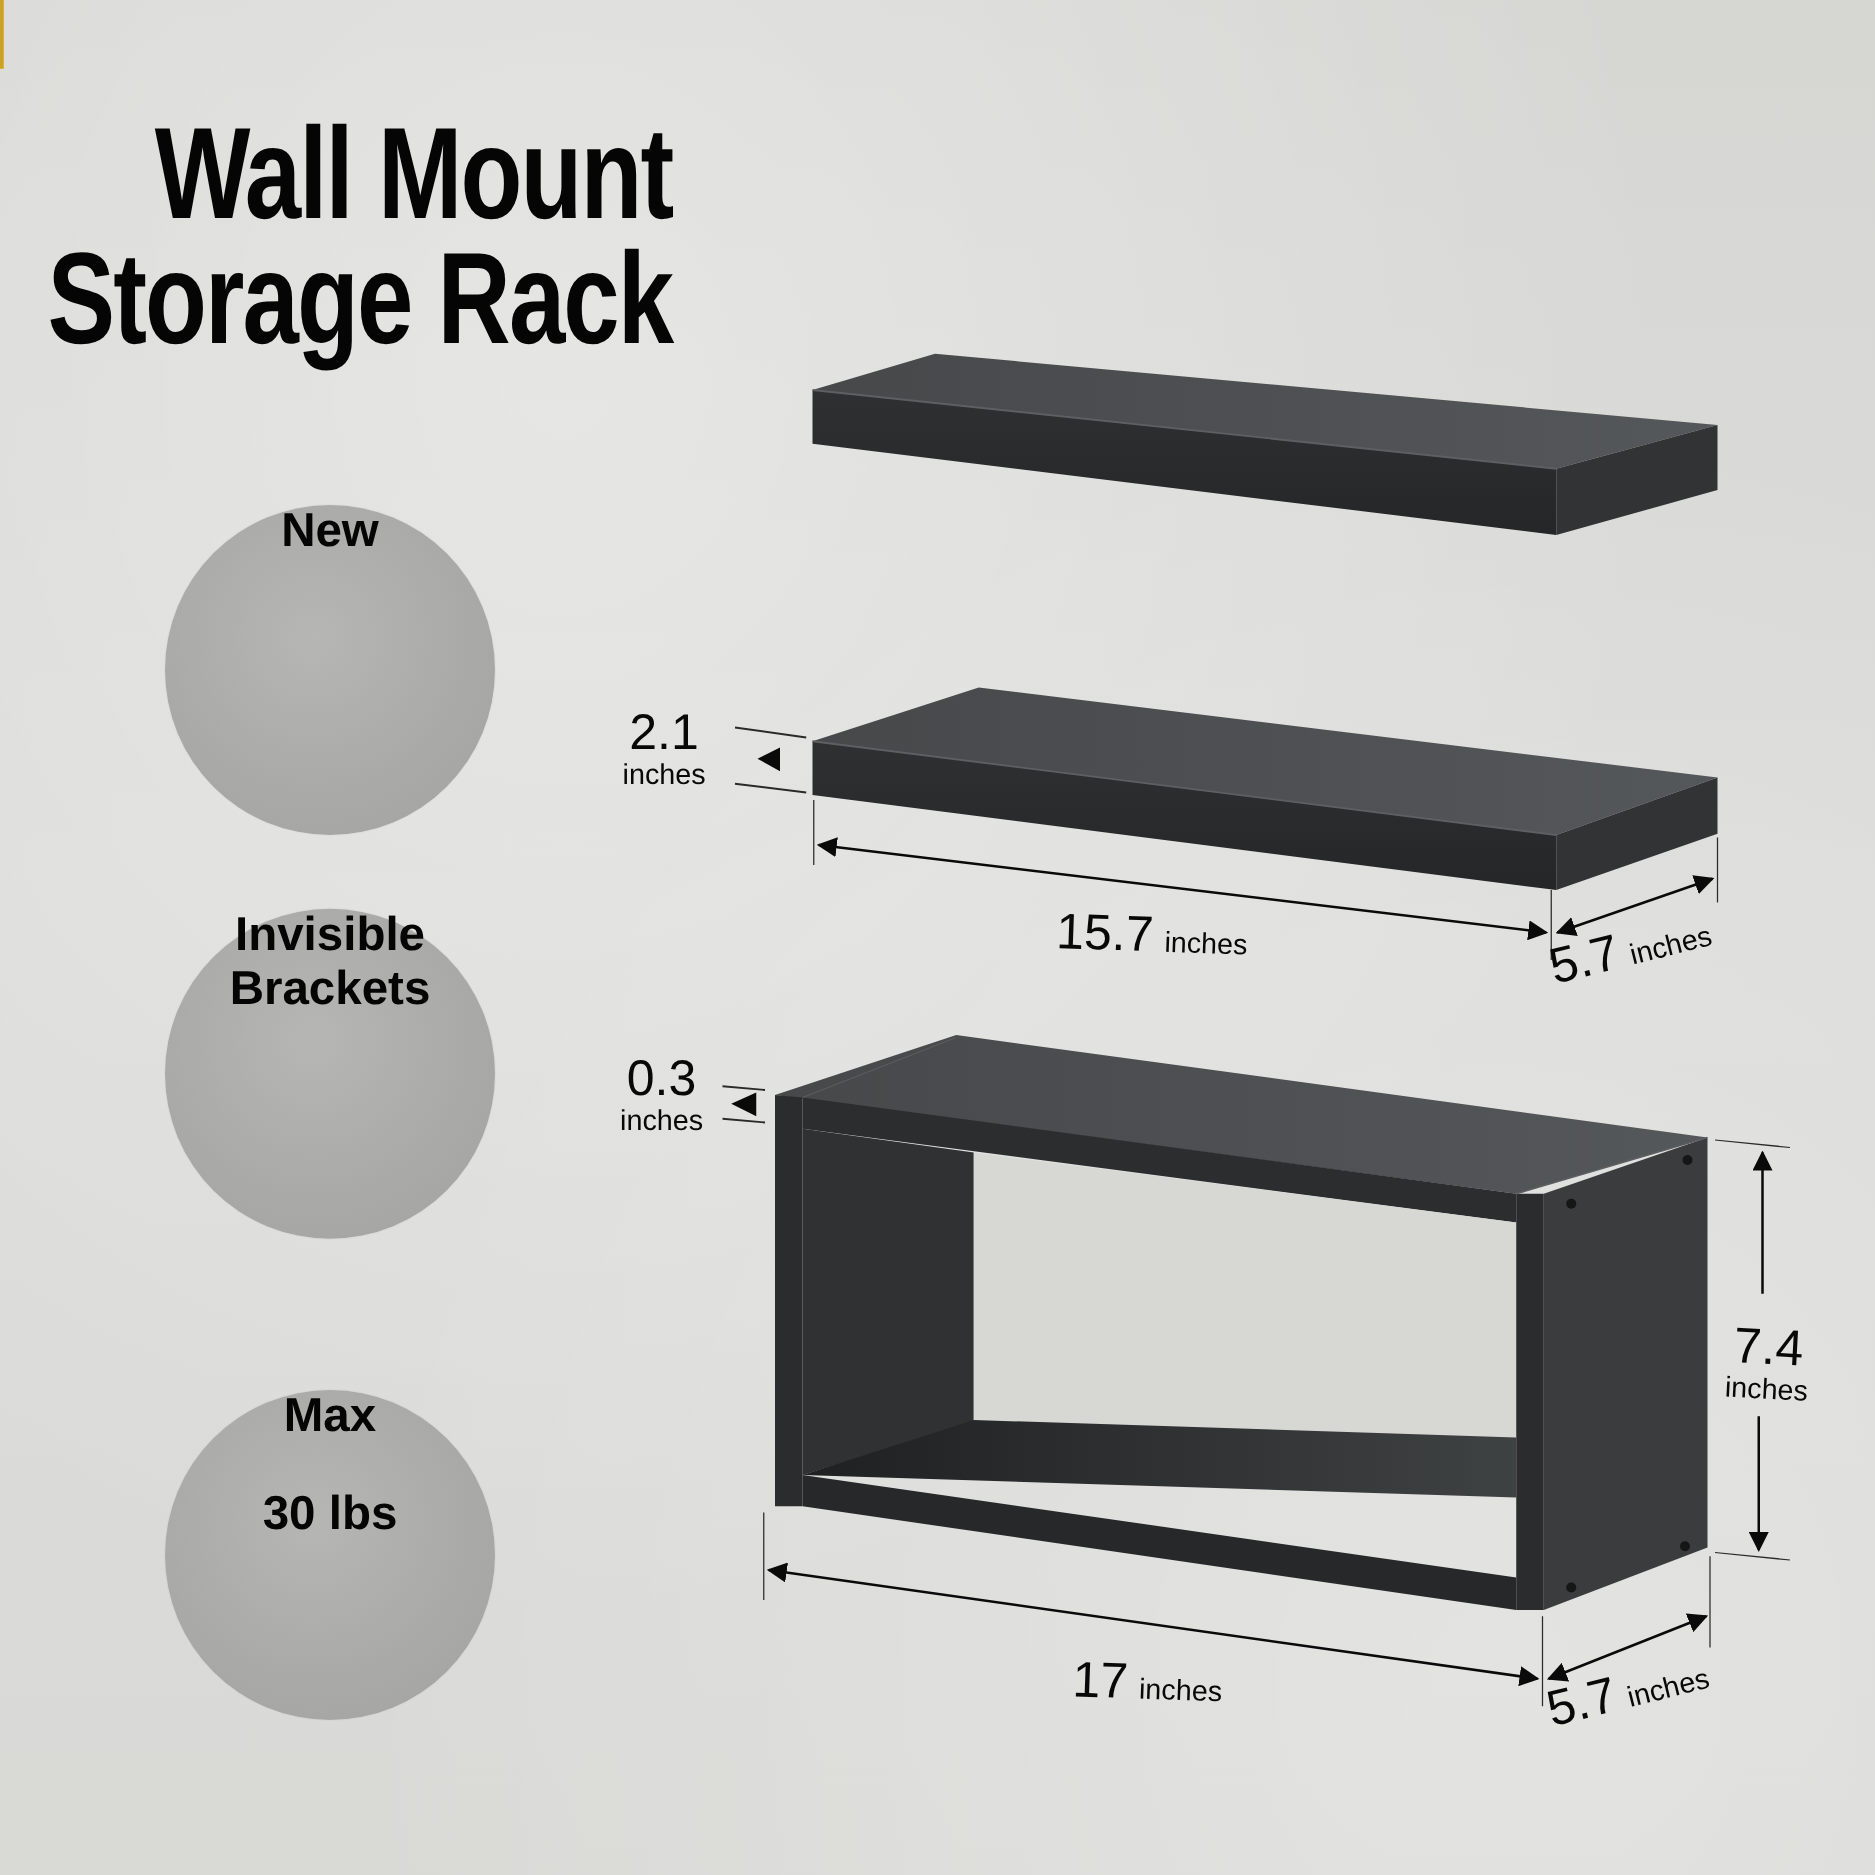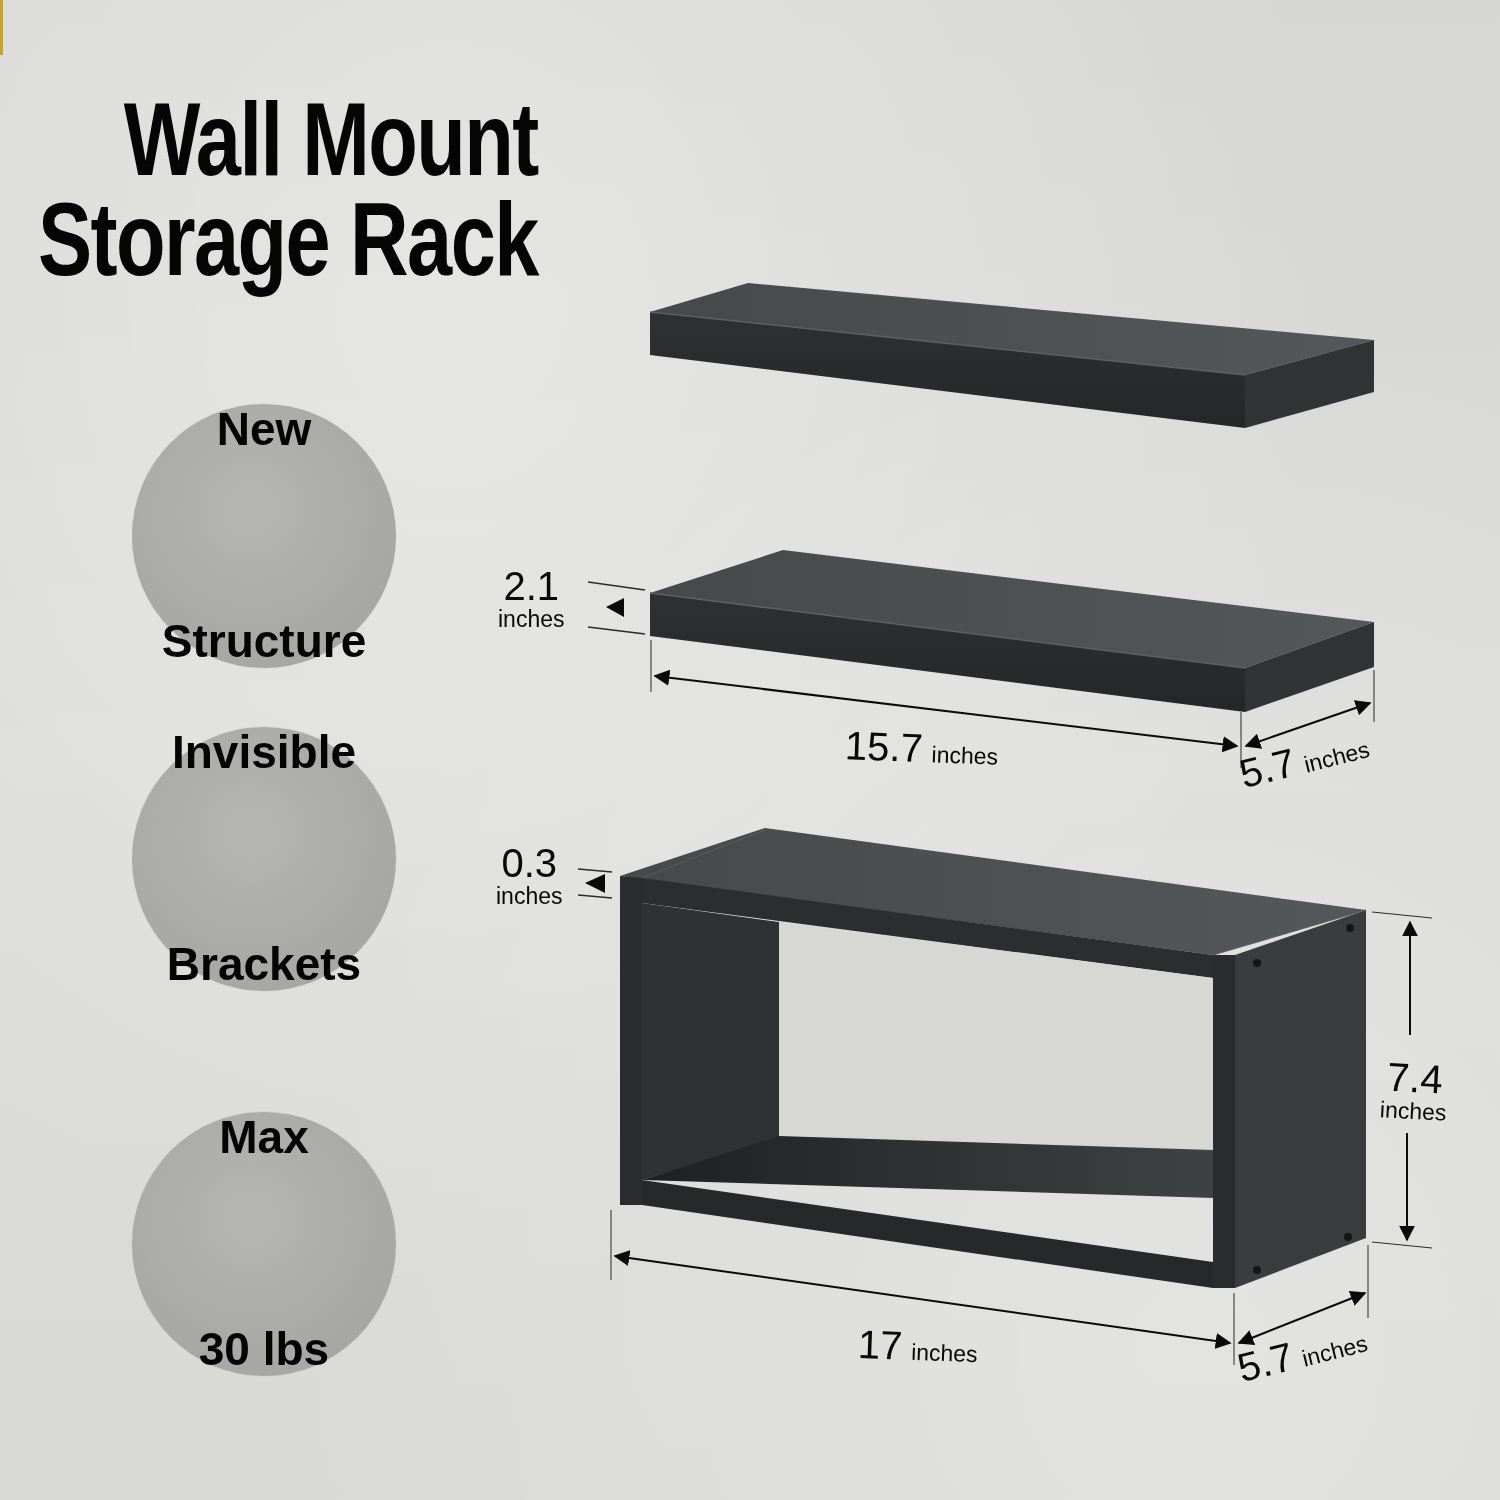--- a/index.html
+++ b/index.html
@@ -45,32 +45,32 @@
     }
     .badge {
       position: absolute;
       width: 264px;
       height: 264px;
       border-radius: 50%;
       background: radial-gradient(circle at 45% 40%, #b6b6b5 0%, #a9a9a8 60%, #a2a2a1 100%);
       display: flex;
       flex-direction: column;
       align-items: center;
-      justify-content: space-between;
+      justify-content: flex-start;
       text-align: center;
       color: #050505;
       font-weight: 700;
-      font-size: 46px;
+      font-size: 38px;
       line-height: 1.13;
       box-shadow: 0 0 0 1px rgba(0,0,0,0.02);
     }
     .badge span { display: block; white-space: nowrap; }
     #badge-1 { left: 132px; top: 404px; }
     #badge-2 { left: 132px; top: 727px; }
-    #badge-3 { left: 132px; top: 1112px; }
+    #badge-3 { left: 132px; top: 1112px; gap: 35px; }
 
     .art {
       position: absolute;
       left: 0; top: 0;
       width: 1500px; height: 1500px;
     }
     .dim-label {
       position: absolute;
       color: #080808;
       font-family: "Liberation Sans", sans-serif;
@@ -87,21 +87,20 @@
 
 <div class="accent-strip"></div>
 
 <h1 class="title">
   <span>Wall Mount</span>
   <span>Storage Rack</span>
 </h1>
 
 <div class="badge" id="badge-1">
   <span>New</span>
-  <span>Structure</span>
 </div>
 <div class="badge" id="badge-2">
   <span>Invisible</span>
   <span>Brackets</span>
 </div>
 <div class="badge" id="badge-3">
   <span>Max</span>
   <span>30 lbs</span>
 </div>
 

